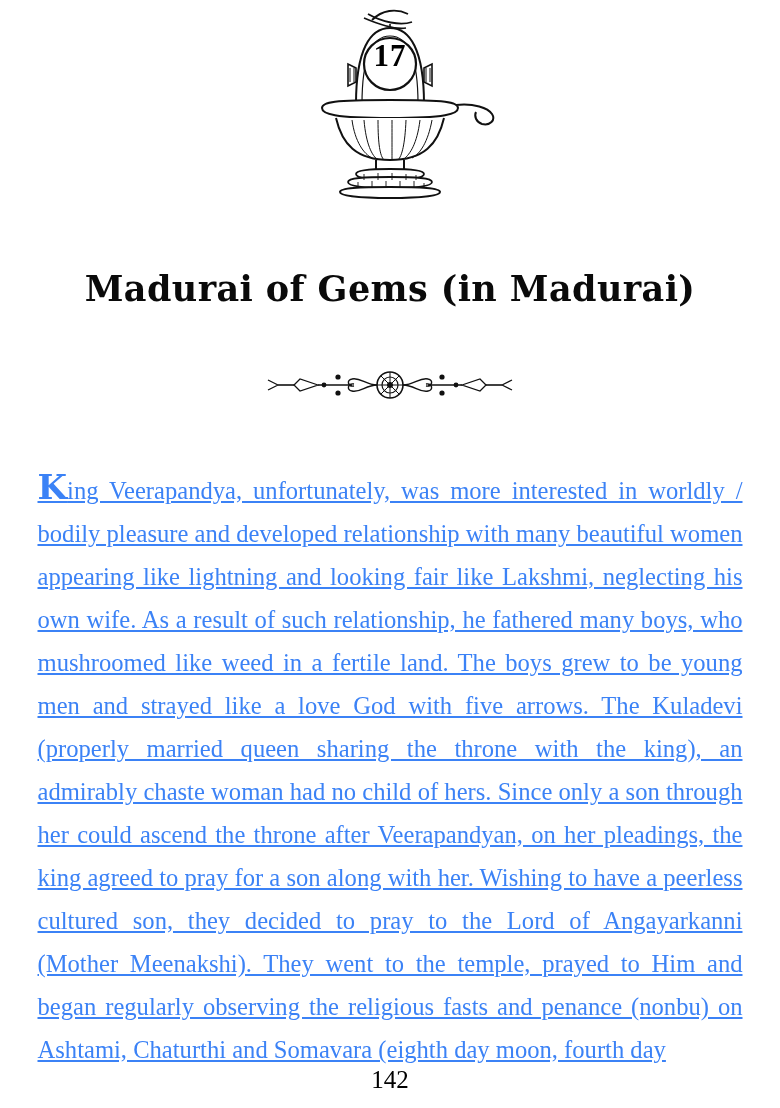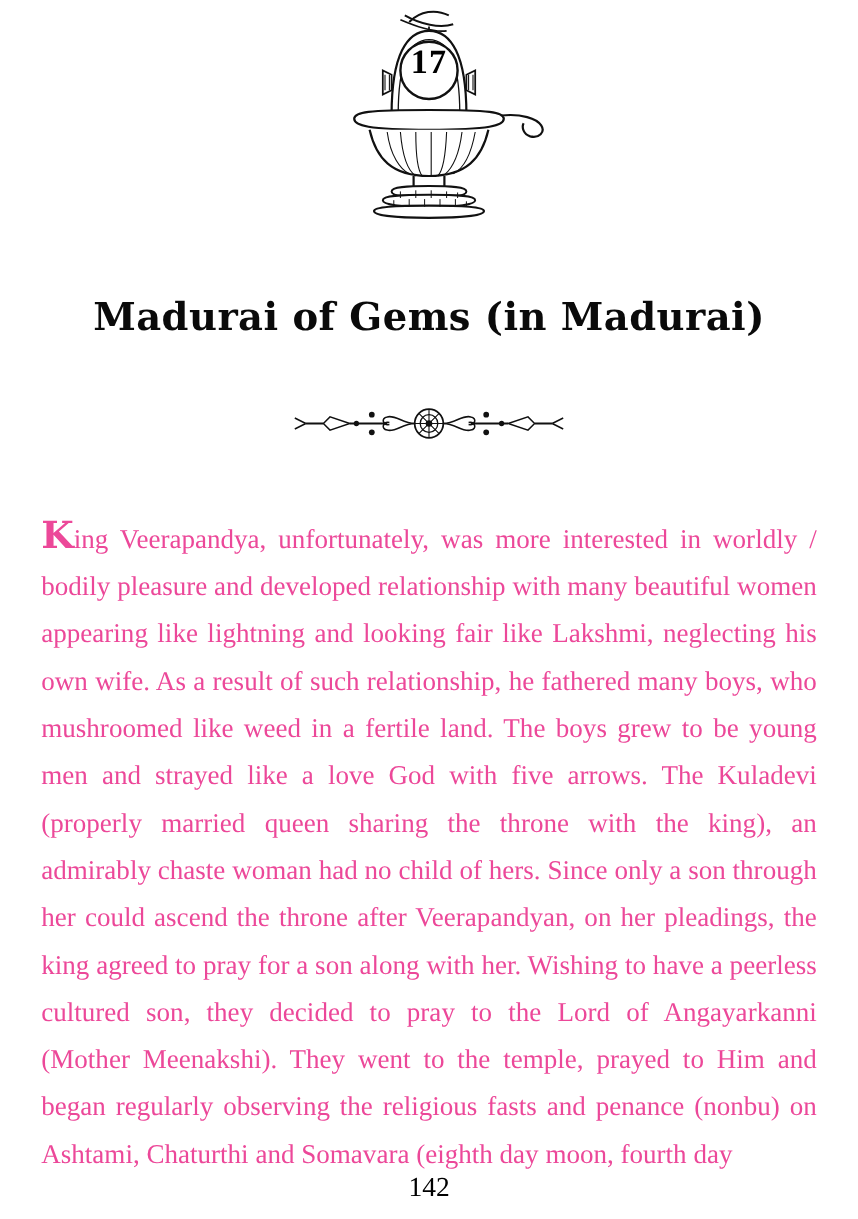--- a/index.html
+++ b/index.html
@@ -65,22 +65,23 @@
   .divider svg { display: block; }
   
   .body-block {
     margin-top: 62px;
     width: 705px;
     font-family: "Liberation Serif", serif;
     font-size: 24.6px;
     line-height: 43px;
     text-align: justify;
     text-justify: inter-word;
-    color: #ec4899;
+    color: #3b82f6;
     hyphens: none;
+    text-decoration: underline;
   }
   .dropcap {
     font-family: "DejaVu Serif", serif;
     font-weight: bold;
     font-size: 34px;
     line-height: 34px;
     vertical-align: baseline;
   }
   
   .page-number {

